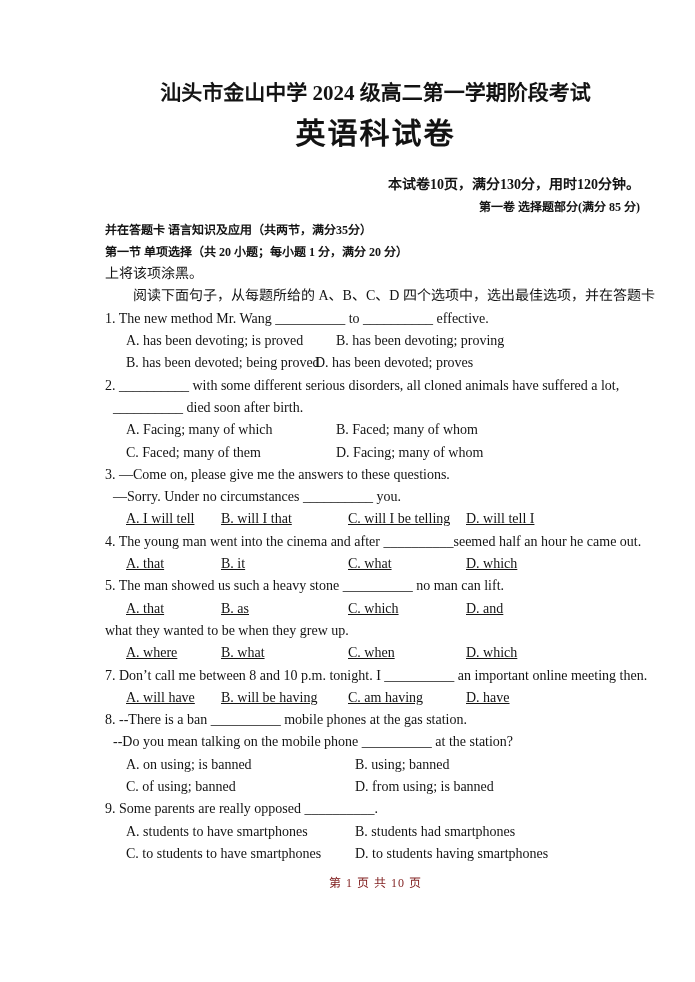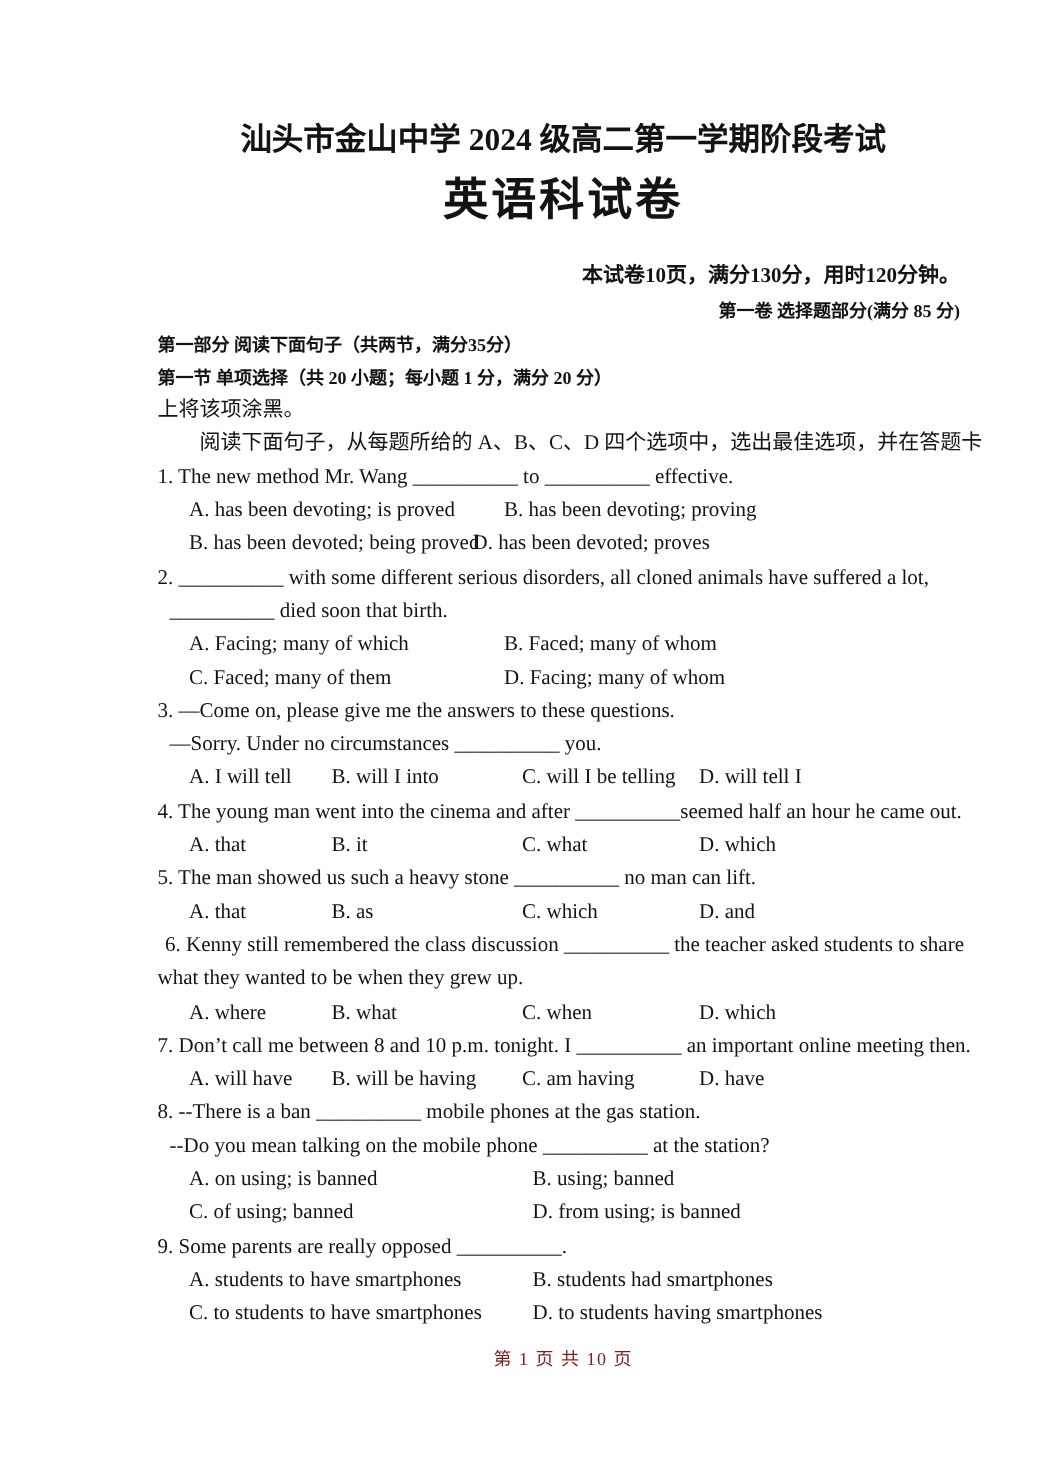--- a/index.html
+++ b/index.html
@@ -34,21 +34,21 @@
   .center { text-align: right; }
   .b { font-weight: bold; }
   .meta-line { font-size: 14px; }
   .cjk-head { font-size: 12px; }
   .instr-first { padding-left: 28px; }
   .ind { padding-left: 8px; }
   .ind-sm { padding-left: 5px; }
   .opts2 { display: grid; grid-template-columns: 210px 1fr; padding-left: 21px; }
   .opts2.narrow { grid-template-columns: 189px 1fr; }
   .opts2.wide { grid-template-columns: 229px 1fr; }
-  .opts4 { display: grid; grid-template-columns: 95px 127px 118px auto; padding-left: 21px; }
+  .opts4 { display: grid; grid-template-columns: 95px 127px 118px auto; padding-left: 21px; text-decoration: underline; }
   .footer {
     text-align: center;
     font-size: 12px;
     margin-top: 8px;
     letter-spacing: 1px;
     color: #7f1d1d;
   }
 </style>
 </head>
 <body>
@@ -57,56 +57,56 @@
 
   <div class="titles">
     <h1 class="school-title">汕头市金山中学 2024 级高二第一学期阶段考试</h1>
     <h2 class="paper-title">英语科试卷</h2>
   </div>
 
   <div class="content">
 
     <div class="line center b meta-line">本试卷10页，满分130分，用时120分钟。</div>
     <div class="line center b cjk-head">第一卷 选择题部分(满分 85 分)</div>
-    <div class="line b cjk-head">第一部分 阅读下面句子（共两节，满分35分）</div>
+    <div class="line b cjk-head">并在答题卡 语言知识及应用（共两节，满分35分）</div>
     <div class="line b cjk-head">第一节 单项选择（共 20 小题；每小题 1 分，满分 20 分）</div>
     <div class="line">上将该项涂黑。</div>
     <div class="line instr-first">阅读下面句子，从每题所给的 A、B、C、D 四个选项中，选出最佳选项，并在答题卡</div>
 
     <div>
       <div class="line">1. The new method Mr. Wang __________ to __________ effective.</div>
       <div class="line opts2">
         <span>A. has been devoting; is proved</span>
         <span>B. has been devoting; proving</span>
       </div>
       <div class="line opts2 narrow">
         <span>B. has been devoted; being proved</span>
         <span>D. has been devoted; proves</span>
       </div>
     </div>
 
     <div>
       <div class="line">2. __________ with some different serious disorders, all cloned animals have suffered a lot,</div>
-      <div class="line ind">__________ died soon that birth.</div>
+      <div class="line ind">__________ died soon after birth.</div>
       <div class="line opts2">
         <span>A. Facing; many of which</span>
         <span>B. Faced; many of whom</span>
       </div>
       <div class="line opts2">
         <span>C. Faced; many of them</span>
         <span>D. Facing; many of whom</span>
       </div>
     </div>
 
     <div>
       <div class="line">3. —Come on, please give me the answers to these questions.</div>
       <div class="line ind">—Sorry. Under no circumstances __________ you.</div>
       <div class="line opts4">
         <span>A. I will tell</span>
-        <span>B. will I into</span>
+        <span>B. will I that</span>
         <span>C. will I be telling</span>
         <span>D. will tell I</span>
       </div>
     </div>
 
     <div>
       <div class="line">4. The young man went into the cinema and after __________seemed half an hour he came out.</div>
       <div class="line opts4">
         <span>A. that</span>
         <span>B. it</span>
@@ -119,21 +119,20 @@
       <div class="line">5. The man showed us such a heavy stone __________ no man can lift.</div>
       <div class="line opts4">
         <span>A. that</span>
         <span>B. as</span>
         <span>C. which</span>
         <span>D. and</span>
       </div>
     </div>
 
     <div>
-      <div class="line ind-sm">6. Kenny still remembered the class discussion __________ the teacher asked students to share</div>
       <div class="line">what they wanted to be when they grew up.</div>
       <div class="line opts4">
         <span>A. where</span>
         <span>B. what</span>
         <span>C. when</span>
         <span>D. which</span>
       </div>
     </div>
 
     <div>

